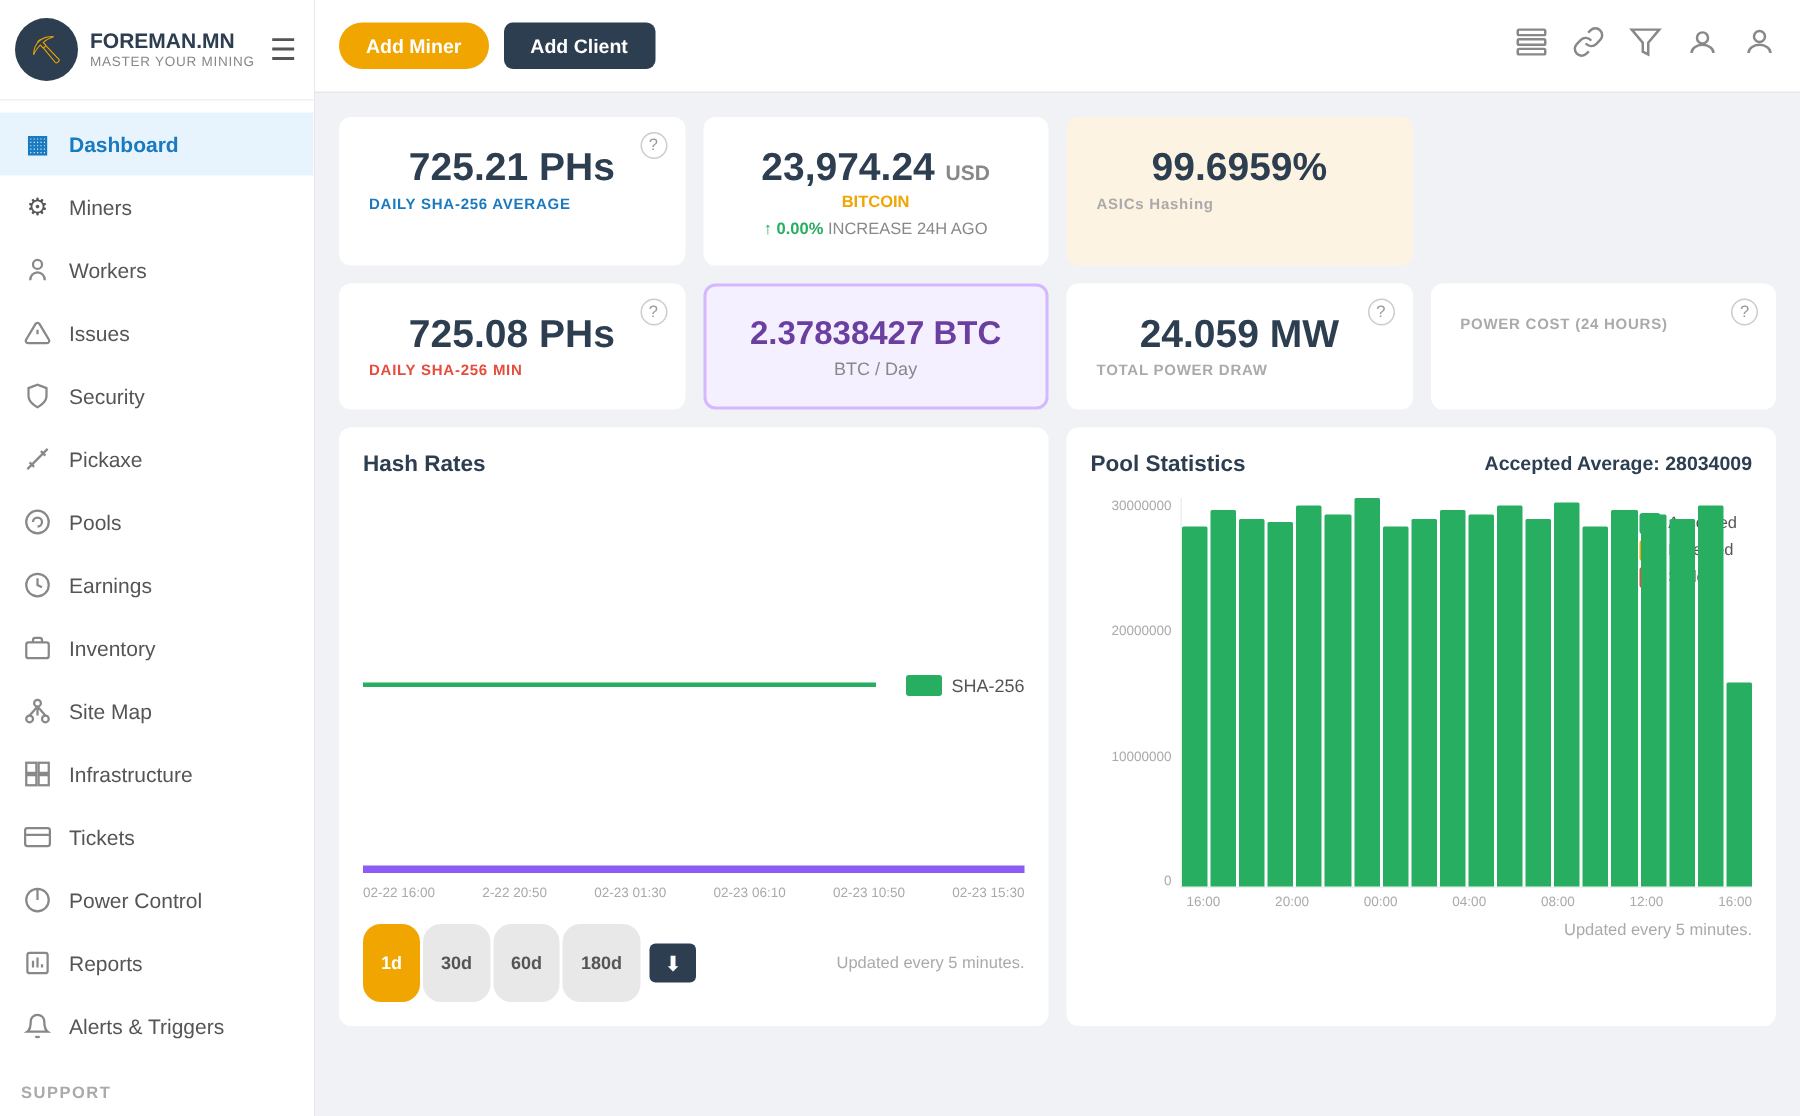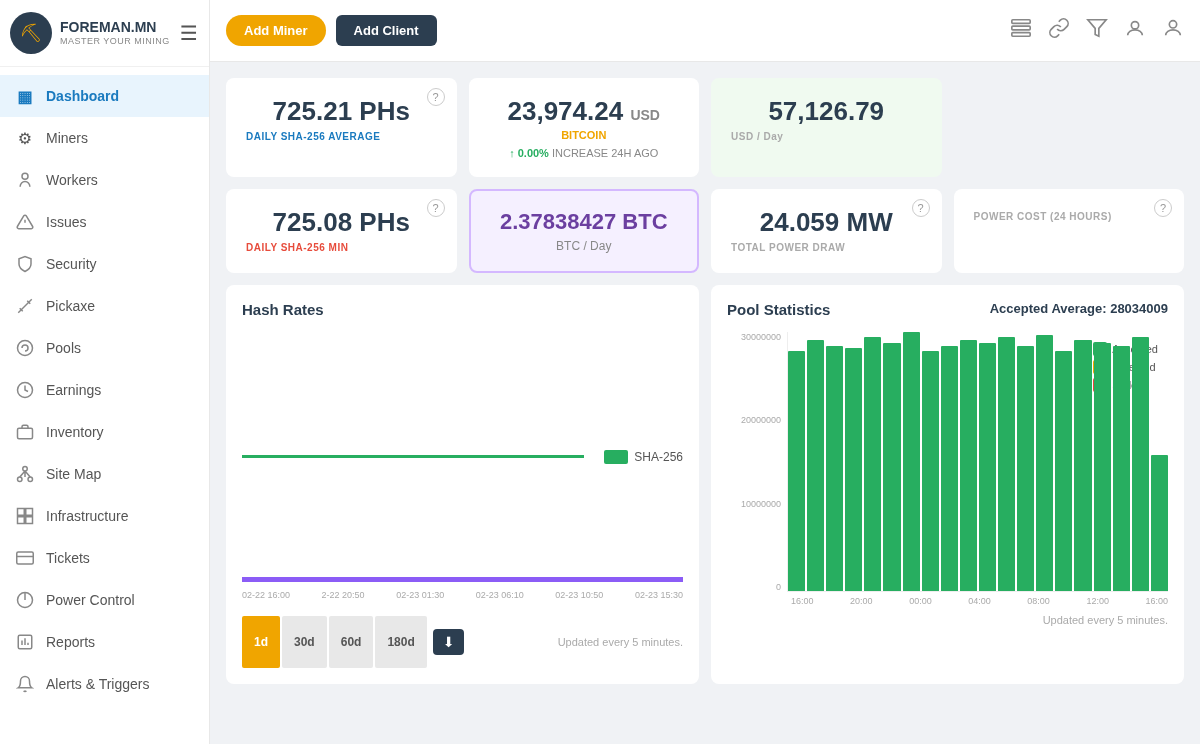--- a/index.html
+++ b/index.html
@@ -249,21 +249,21 @@
     
     .time-btns {
       display: flex;
       align-items: center;
       gap: 2px;
       margin-top: 8px;
     }
     .time-btn {
       padding: 19px 12px;
       border: none;
-      border-radius: 2px;
+      border-radius: 12px;
       font-size: 12px;
       font-weight: 600;
       cursor: pointer;
     }
     .time-btn.active { background: #f0a500; color: #fff; }
     .time-btn.inactive { background: #e8e8e8; color: #555; }
     .download-btn {
       background: #2c3e50;
       color: #fff;
       border: none;
@@ -432,20 +432,21 @@
     <div class="nav-item">
       <div class="nav-icon">
         <svg width="18" height="18" viewBox="0 0 24 24" fill="none" stroke="#888" stroke-width="2">
             <path d="M18 8A6 6 0 006 8c0 7-3 9-3 9h18s-3-2-3-9"></path>
             <path d="M13.73 21a2 2 0 01-3.46 0"></path>
           </svg>
       </div>
       <span>Alerts &amp; Triggers</span>
     </div>
   </nav>
+  <div class="sidebar-support">SUPPORT</div>
 </div>
 
 <div class="main-content">
 
   <div class="topbar">
     <div class="topbar-left">
       <button class="btn-add-miner">Add Miner</button>
       <button class="btn-add-client">Add Client</button>
     </div>
     <div class="topbar-right">
@@ -490,23 +491,23 @@
         <div class="stat-value">725.21 PHs</div>
         <div class="stat-label blue">DAILY SHA-256 AVERAGE</div>
       </div>
       <div class="stat-card">
         <div style="text-align:center;">
           <div style="font-size:26px;font-weight:700;color:#2c3e50;">23,974.24 <span style="font-size:14px;color:#888;">USD</span></div>
           <div class="stat-sublabel">BITCOIN</div>
           <div class="stat-increase"><span class="up">↑ 0.00%</span> INCREASE 24H AGO</div>
         </div>
       </div>
-      <div class="stat-card green-bg">
-        <div class="stat-value">57,126.79</div>
-        <div class="stat-label gray">USD / Day</div>
+      <div class="stat-card orange-bg">
+        <div class="stat-value">99.6959%</div>
+        <div class="stat-label gray">ASICs Hashing</div>
       </div>
     </div>
 
     <div class="stats-grid">
       <div class="stat-card">
         <div class="stat-help">?</div>
         <div class="stat-value">725.08 PHs</div>
         <div class="stat-label red">DAILY SHA-256 MIN</div>
       </div>
       <div class="stat-card purple-bg">

